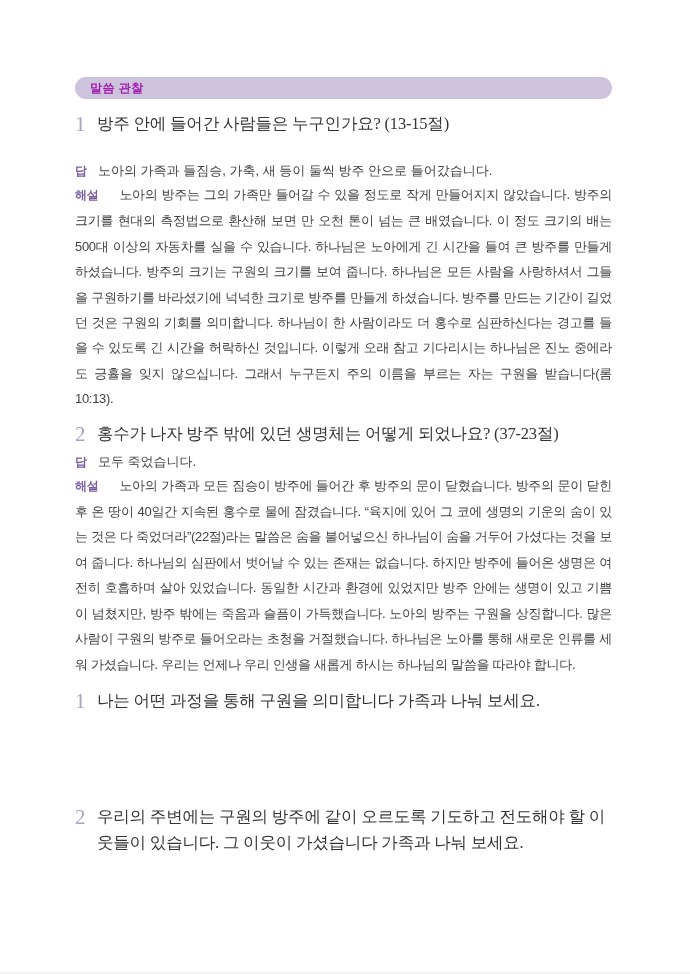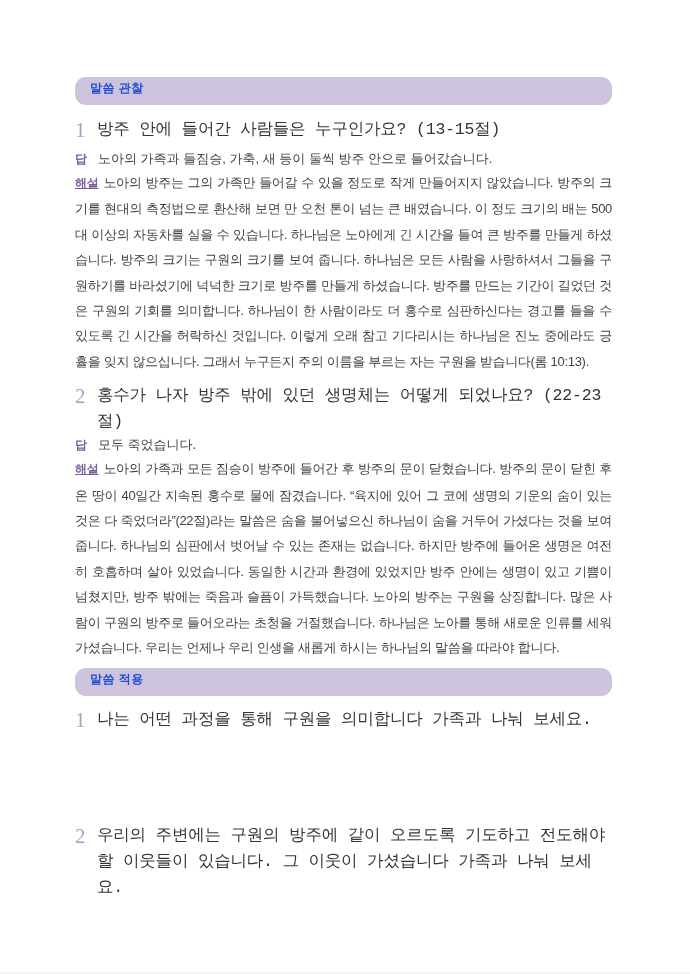--- a/index.html
+++ b/index.html
@@ -12,45 +12,45 @@
     background: #ffffff;
     overflow: hidden;
     font-family: "Liberation Sans", "DejaVu Sans", sans-serif;
     border-bottom: 2px solid #f3f2f5;
   }
   .content {
     padding: 77px 78px 0 75px;
   }
   .badge {
     display: block;
-    height: 28px;
+    height: 22px;
     line-height: 22px;
     border-radius: 11px;
     background: #cdc3dc;
-    color: #1d4ed8;
+    color: #a21caf;
     font-size: 12px;
     font-weight: bold;
     padding-left: 15px;
     letter-spacing: 0.5px;
   }
   .q-row {
     display: flex;
     align-items: flex-start;
   }
   .q-num {
     flex: 0 0 22px;
     font-family: "Liberation Serif", "DejaVu Serif", serif;
     font-size: 21px;
     line-height: 26px;
     font-weight: 400;
     color: #aa9ec7;
   }
   .q-text {
     flex: 1;
-    font-family: Liberation Mono, monospace;
+    font-family: Liberation Serif, serif;
     font-size: 16.5px;
     line-height: 26px;
     color: #343434;
     letter-spacing: -0.2px;
   }
   .answer-row {
     font-size: 13px;
     line-height: 20px;
     color: #414141;
   }
@@ -60,29 +60,29 @@
     font-size: 12px;
     margin-right: 11px;
   }
   .commentary {
     font-size: 13px;
     line-height: 25.4px;
     color: #414141;
     text-align: justify;
     letter-spacing: -0.3px;
   }
-  .commentary .inline-label { margin-right: 5px; text-decoration: underline; }
+  .commentary .inline-label { margin-right: 21px; }
 
   
   .s1-badge   { margin-bottom: 0; }
   .s1-q1      { margin-top: 12px; }
-  .s1-a1      { margin-top: 6px; }
+  .s1-a1      { margin-top: 24px; }
   .s1-c1      { margin-top: 1px; }
   .s1-q2      { margin-top: 9px; }
-  .s1-a2      { }
+  .s1-a2      { margin-top: 5px; }
   .s1-c2      { margin-top: 1px; }
   .s2-badge   { margin-top: 7px; }
   .s2-q1      { margin-top: 11px; }
   .s2-q2      { margin-top: 90px; }
 </style>
 </head>
 <body>
 
 <div class="page">
   <div class="content">
@@ -97,32 +97,31 @@
     <div class="answer-row s1-a1">
       <span class="inline-label">답</span><span>노아의 가족과 들짐승, 가축, 새 등이 둘씩 방주 안으로 들어갔습니다.</span>
     </div>
 
     <p class="commentary s1-c1">
       <span class="inline-label">해설</span><span>노아의 방주는 그의 가족만 들어갈 수 있을 정도로 작게 만들어지지 않았습니다. 방주의 크기를 현대의 측정법으로 환산해 보면 만 오천 톤이 넘는 큰 배였습니다. 이 정도 크기의 배는 500대 이상의 자동차를 실을 수 있습니다. 하나님은 노아에게 긴 시간을 들여 큰 방주를 만들게 하셨습니다. 방주의 크기는 구원의 크기를 보여 줍니다. 하나님은 모든 사람을 사랑하셔서 그들을 구원하기를 바라셨기에 넉넉한 크기로 방주를 만들게 하셨습니다. 방주를 만드는 기간이 길었던 것은 구원의 기회를 의미합니다. 하나님이 한 사람이라도 더 홍수로 심판하신다는 경고를 들을 수 있도록 긴 시간을 허락하신 것입니다. 이렇게 오래 참고 기다리시는 하나님은 진노 중에라도 긍휼을 잊지 않으십니다. 그래서 누구든지 주의 이름을 부르는 자는 구원을 받습니다(롬 10:13).</span>
     </p>
 
     <div class="q-row s1-q2">
       <span class="q-num">2</span>
-      <span class="q-text">홍수가 나자 방주 밖에 있던 생명체는 어떻게 되었나요? (22-23절)</span>
+      <span class="q-text">홍수가 나자 방주 밖에 있던 생명체는 어떻게 되었나요? (37-23절)</span>
     </div>
 
     <div class="answer-row s1-a2">
       <span class="inline-label">답</span><span>모두 죽었습니다.</span>
     </div>
 
     <p class="commentary s1-c2">
       <span class="inline-label">해설</span><span>노아의 가족과 모든 짐승이 방주에 들어간 후 방주의 문이 닫혔습니다. 방주의 문이 닫힌 후 온 땅이 40일간 지속된 홍수로 물에 잠겼습니다. “육지에 있어 그 코에 생명의 기운의 숨이 있는 것은 다 죽었더라”(22절)라는 말씀은 숨을 불어넣으신 하나님이 숨을 거두어 가셨다는 것을 보여 줍니다. 하나님의 심판에서 벗어날 수 있는 존재는 없습니다. 하지만 방주에 들어온 생명은 여전히 호흡하며 살아 있었습니다. 동일한 시간과 환경에 있었지만 방주 안에는 생명이 있고 기쁨이 넘쳤지만, 방주 밖에는 죽음과 슬픔이 가득했습니다. 노아의 방주는 구원을 상징합니다. 많은 사람이 구원의 방주로 들어오라는 초청을 거절했습니다. 하나님은 노아를 통해 새로운 인류를 세워 가셨습니다. 우리는 언제나 우리 인생을 새롭게 하시는 하나님의 말씀을 따라야 합니다.</span>
     </p>
 
-    <div class="badge s2-badge">말씀 적용</div>
 
     <div class="q-row s2-q1">
       <span class="q-num">1</span>
       <span class="q-text">나는 어떤 과정을 통해 구원을 의미합니다 가족과 나눠 보세요.</span>
     </div>
 
     <div class="q-row s2-q2">
       <span class="q-num">2</span>
       <span class="q-text">우리의 주변에는 구원의 방주에 같이 오르도록 기도하고 전도해야 할 이웃들이 있습니다. 그 이웃이 가셨습니다 가족과 나눠 보세요.</span>
     </div>

